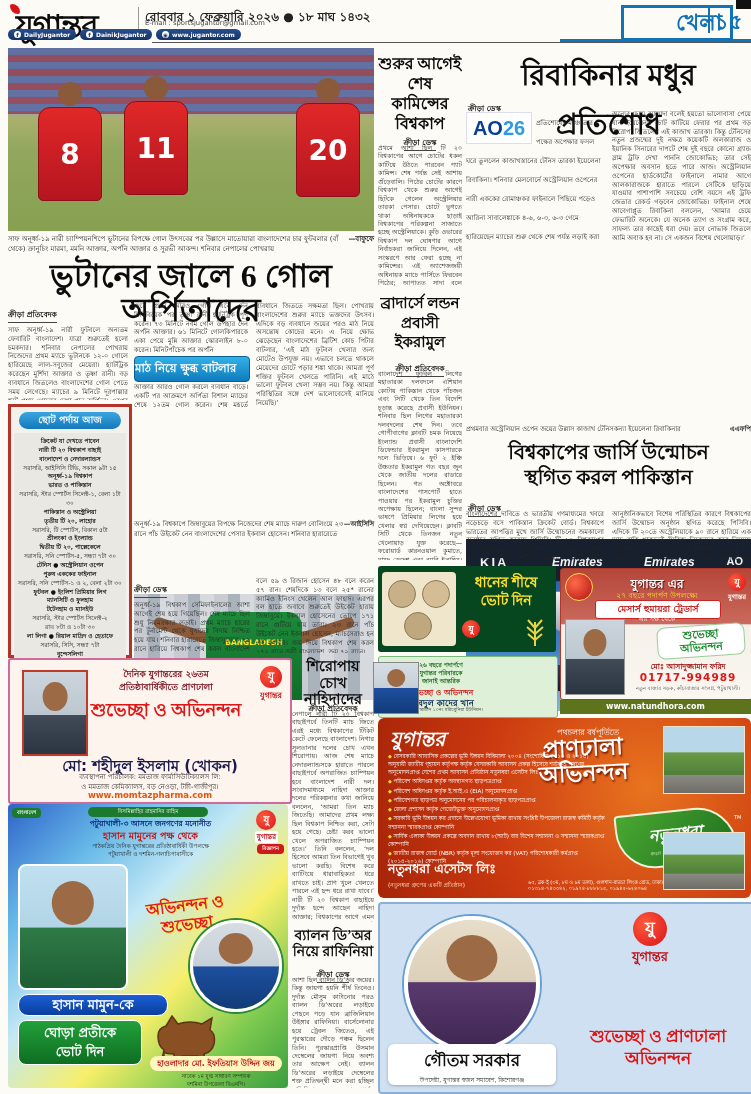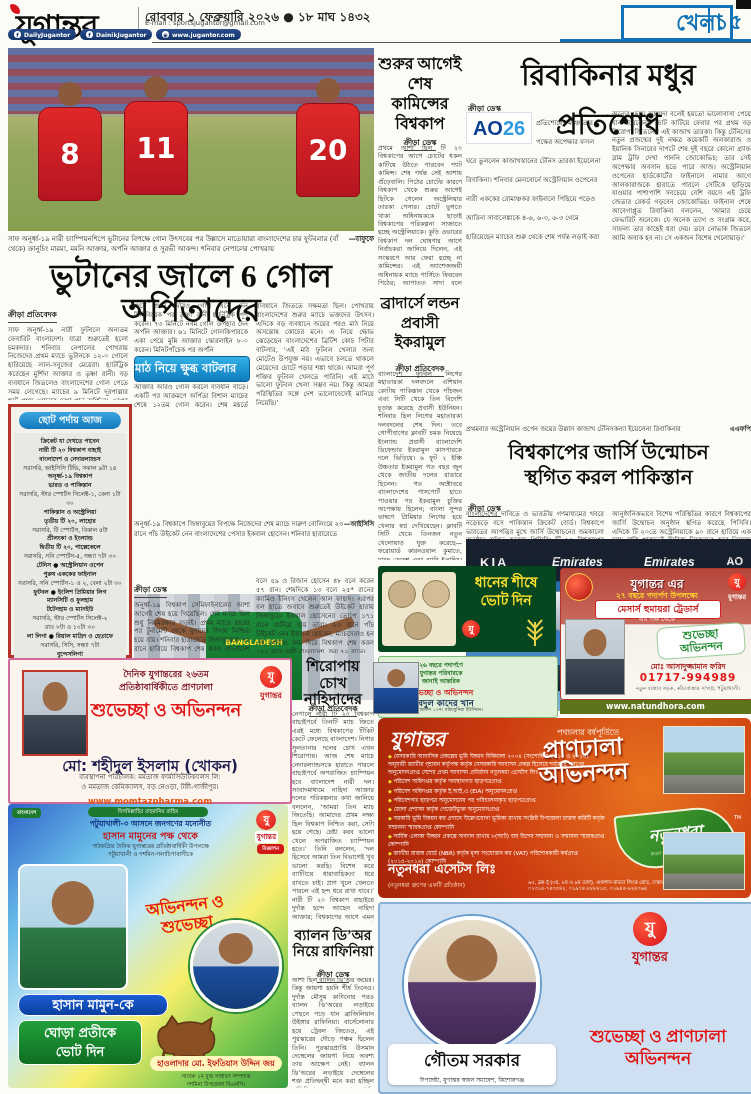--- a/index.html
+++ b/index.html
@@ -211,21 +211,21 @@
     <div class="abs ctr" style="left:80px;top:8px;width:152px;font-size:9px;font-weight:bold;color:#7a1420;line-height:1.4;">
       <div>দৈনিক যুগান্তরের ২৬তম</div>
       <div>প্রতিষ্ঠাবার্ষিকীতে প্রাণঢালা</div>
     </div>
     <div class="abs ctr" style="left:78px;top:40px;width:156px;font-size:18px;font-weight:bold;color:#e01616;line-height:1.15;font-family:'Liberation Serif',serif;">শুভেচ্ছা ও অভিনন্দন</div>
     <div class="abs ctr" style="left:10px;top:113px;width:260px;font-size:6.8px;color:#333;line-height:1.4;">
       <div>ব্যবস্থাপনা পরিচালক: মমতাজ ফার্মাসিউটিক্যালস লি:</div>
       <div>ও মমতাজ কেমিক্যালস, বড় নেওড়া, টঙ্গী-গাজীপুর।</div>
     </div>
     <div class="abs ctr" style="left:0;top:94px;width:280px;font-size:15px;font-weight:bold;color:#1a1a4e;">মো: শহীদুল ইসলাম (খোকন)</div>
-    <div class="abs ctr" style="left:0;top:136px;width:280px;font-size:8.5px;font-weight:bold;color:#e05510;">www.momtazpharma.com</div>
+    <div class="abs ctr" style="left:0;top:130px;width:280px;font-size:8.5px;font-weight:bold;color:#e05510;">www.momtazpharma.com</div>
   </div>
 
   <div class="abs" style="left:8px;top:804px;width:280px;height:284px;border-radius:4px;overflow:hidden;
        background:linear-gradient(135deg,#2f63c9 0%,#66b9e8 22%,#c3e8f5 42%,#f7ef6a 62%,#7cc94f 82%,#3a9e3f 100%);">
     <div class="abs" style="left:4px;top:4px;background:#1c7a2e;color:#fff;font-size:5px;padding:1px 5px;border-radius:4px;font-weight:bold;">বাংলাদেশ</div>
     <div class="abs" style="right:4px;top:40px;background:#d01818;color:#fff;font-size:5px;padding:1px 5px;border-radius:4px;font-weight:bold;">বিজ্ঞাপন</div>
     <div class="abs ctr" style="left:80px;top:3px;width:120px;background:#1c7a2e;color:#fff;font-size:5.4px;padding:1px 0;border-radius:6px;">বিসমিল্লাহির রাহমানির রাহিম</div>
     <div class="abs jlogo" style="right:10px;top:6px;">
       <span class="jc" style="width:20px;height:20px;font-size:10px;">যু</span>
       <span class="jt" style="font-size:7px;background:#fff;padding:0 2px;border-radius:2px;">যুগান্তর</span>
@@ -364,21 +364,21 @@
   </div>
 
   <div class="abs" style="left:560px;top:568px;width:191px;height:130px;border:1px solid #b03828;border-radius:3px;overflow:hidden;
        background:linear-gradient(180deg,#b5463a 0%,#c96a5c 42%,#f5f0ea 43%,#faf6f0 100%);">
     <div class="abs" style="left:4px;top:4px;width:26px;height:26px;border-radius:50%;background:radial-gradient(circle at 35% 35%,#ff6a4a,#b01010);border:1.5px solid #ffd84a;"></div>
     <div class="abs jlogo" style="right:6px;top:4px;">
       <span class="jc" style="width:18px;height:18px;font-size:9px;">যু</span>
       <span class="jt" style="font-size:6.5px;color:#fff;">যুগান্তর</span>
     </div>
     <div class="abs ctr" style="left:36px;top:6px;width:120px;font-size:12px;font-weight:bold;color:#fff;text-shadow:1px 1px 0 #5a1010;">যুগান্তর এর</div>
-    <div class="abs ctr" style="left:30px;top:21px;width:132px;font-size:7.5px;font-weight:bold;color:#ffd92e;">২৭ বছরে পদার্পণ উপলক্ষ্যে</div>
+    <div class="abs ctr" style="left:30px;top:21px;width:132px;font-size:7.5px;font-weight:normal;color:#ffd92e;">২৭ বছরে পদার্পণ উপলক্ষ্যে</div>
     <div class="abs ctr" style="left:34px;top:31px;width:124px;font-size:9px;font-weight:bold;color:#c01212;background:#fff;border:1px solid #c22;border-radius:3px;padding:1px 0;">মেসার্স হুমায়রা ট্রেডার্স</div>
     <div class="abs ctr" style="left:34px;top:45px;width:124px;font-size:6.5px;color:#fff;">এর পক্ষ থেকে</div>
     <div class="abs ctr" style="left:96px;top:56px;width:86px;transform:rotate(-4deg);background:#fff;border-radius:8px;
          font-size:11px;font-weight:bold;color:#1c8a2e;line-height:1.2;padding:2px 0;border:1px solid #9c9;">
       <div>শুভেচ্ছা</div>
       <div>অভিনন্দন</div>
     </div>
     <div class="abs portrait" style="left:4px;top:50px;width:58px;height:74px;border:1px solid #999;"></div>
     <div class="abs ctr" style="left:66px;top:92px;width:122px;font-size:7.5px;font-weight:bold;color:#a01818;">মোঃ আসাদুজ্জামান ফরিদ</div>
     <div class="abs ctr" style="left:66px;top:102px;width:122px;font-size:10.5px;font-weight:bold;color:#e01818;letter-spacing:1px;">01717-994989</div>

